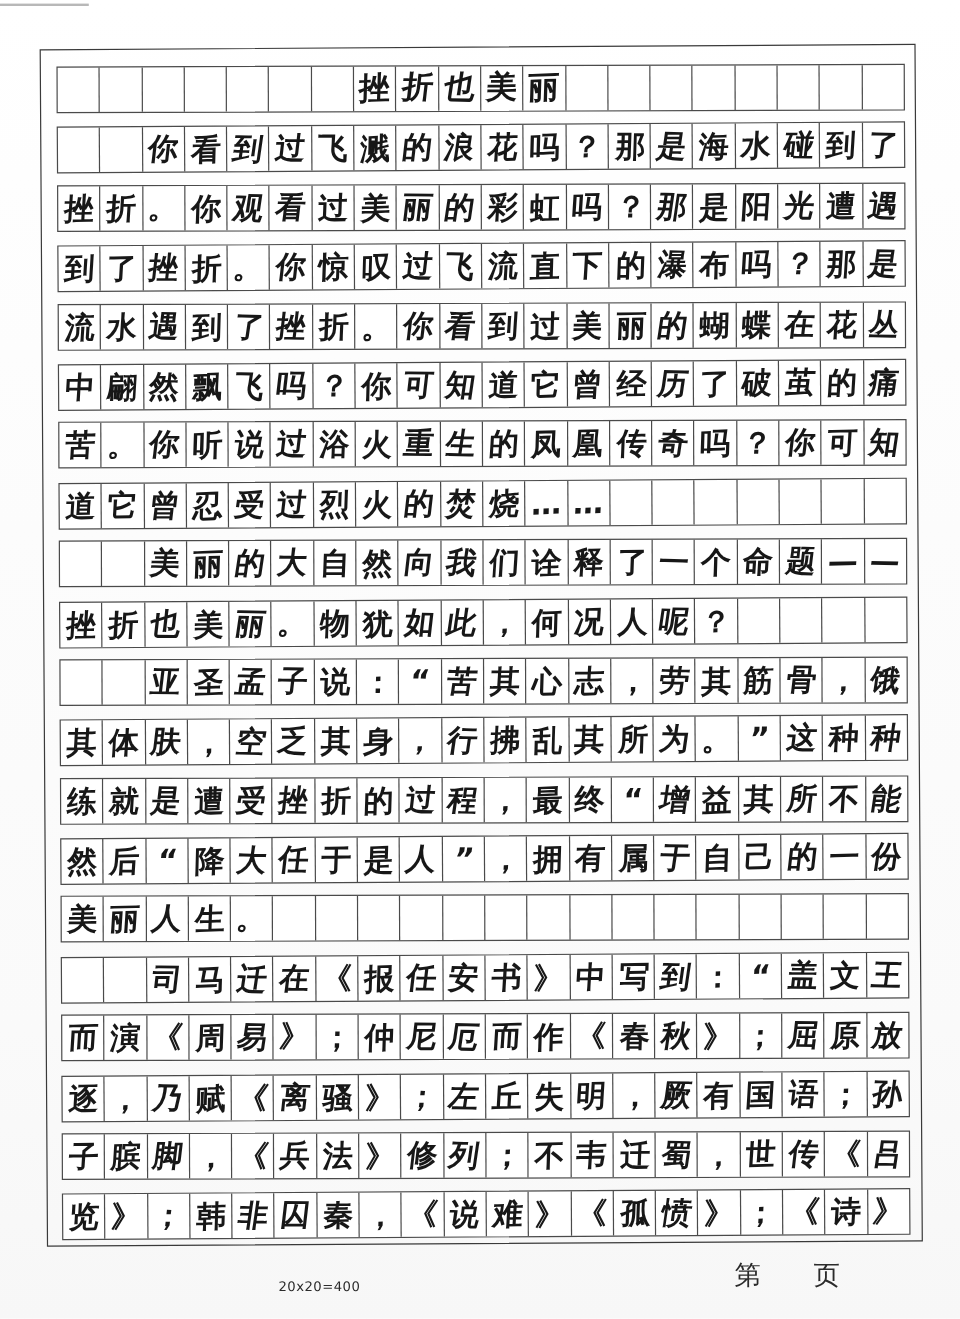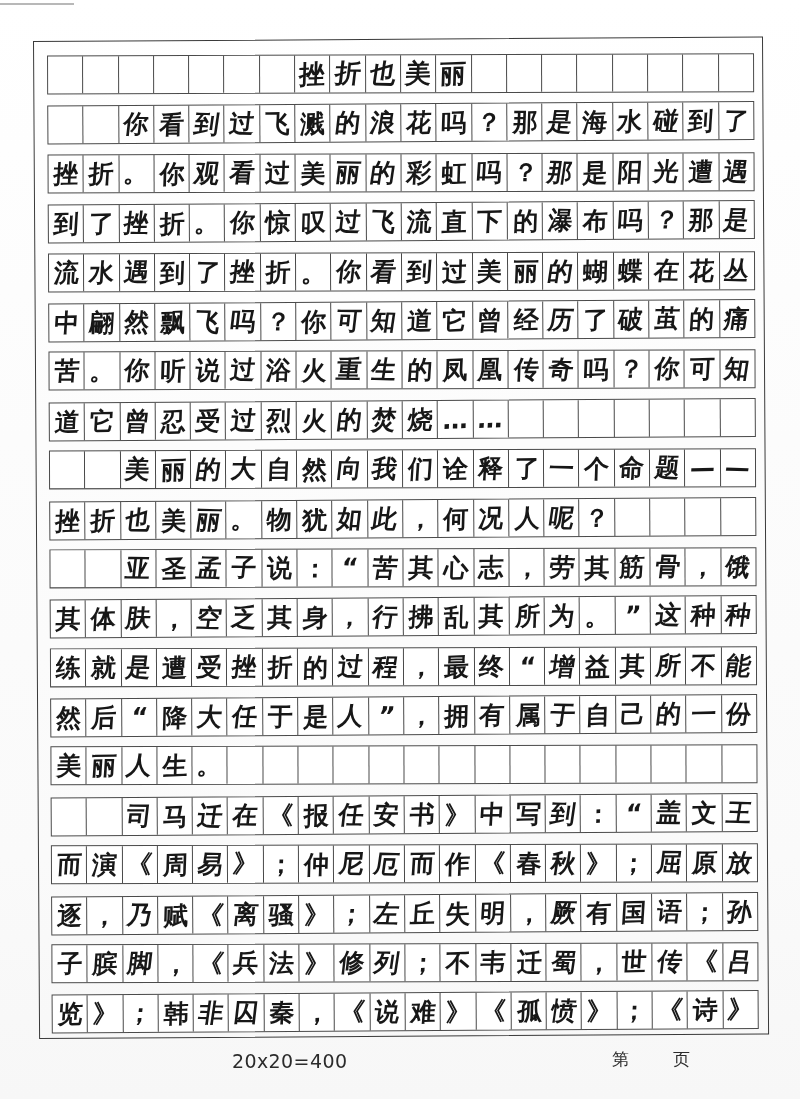--- a/index.html
+++ b/index.html
@@ -92,28 +92,28 @@
   
   .grid-row.title-row .ch{font-size:26px;font-weight:700;}
 
   
   #footer{
     position:absolute;
     left:0;top:1050px;
     width:800px;height:30px;
   }
   #footer-count{
-    position:absolute;left:232px;top:0;
-    font-size:19px;color:#2b2b2b;
+    position:absolute;left:232px;top:16px;
+    font-size:11px;color:#2b2b2b;
     font-family:"DejaVu Sans","Liberation Sans",sans-serif;
     letter-spacing:0.4px;
   }
   #footer-page{
     position:absolute;left:612px;top:-2px;
-    font-size:17px;color:#2b2b2b;
+    font-size:22px;color:#2b2b2b;
     font-family:"DejaVu Sans","Liberation Sans",sans-serif;
   }
   #footer-page .pg-gap{display:inline-block;width:44px;}
 
   
   #scan-artifact{
     position:absolute;left:0;top:3px;width:74px;height:2px;
     background:#7d7d7d;opacity:.55;
   }
 </style>

